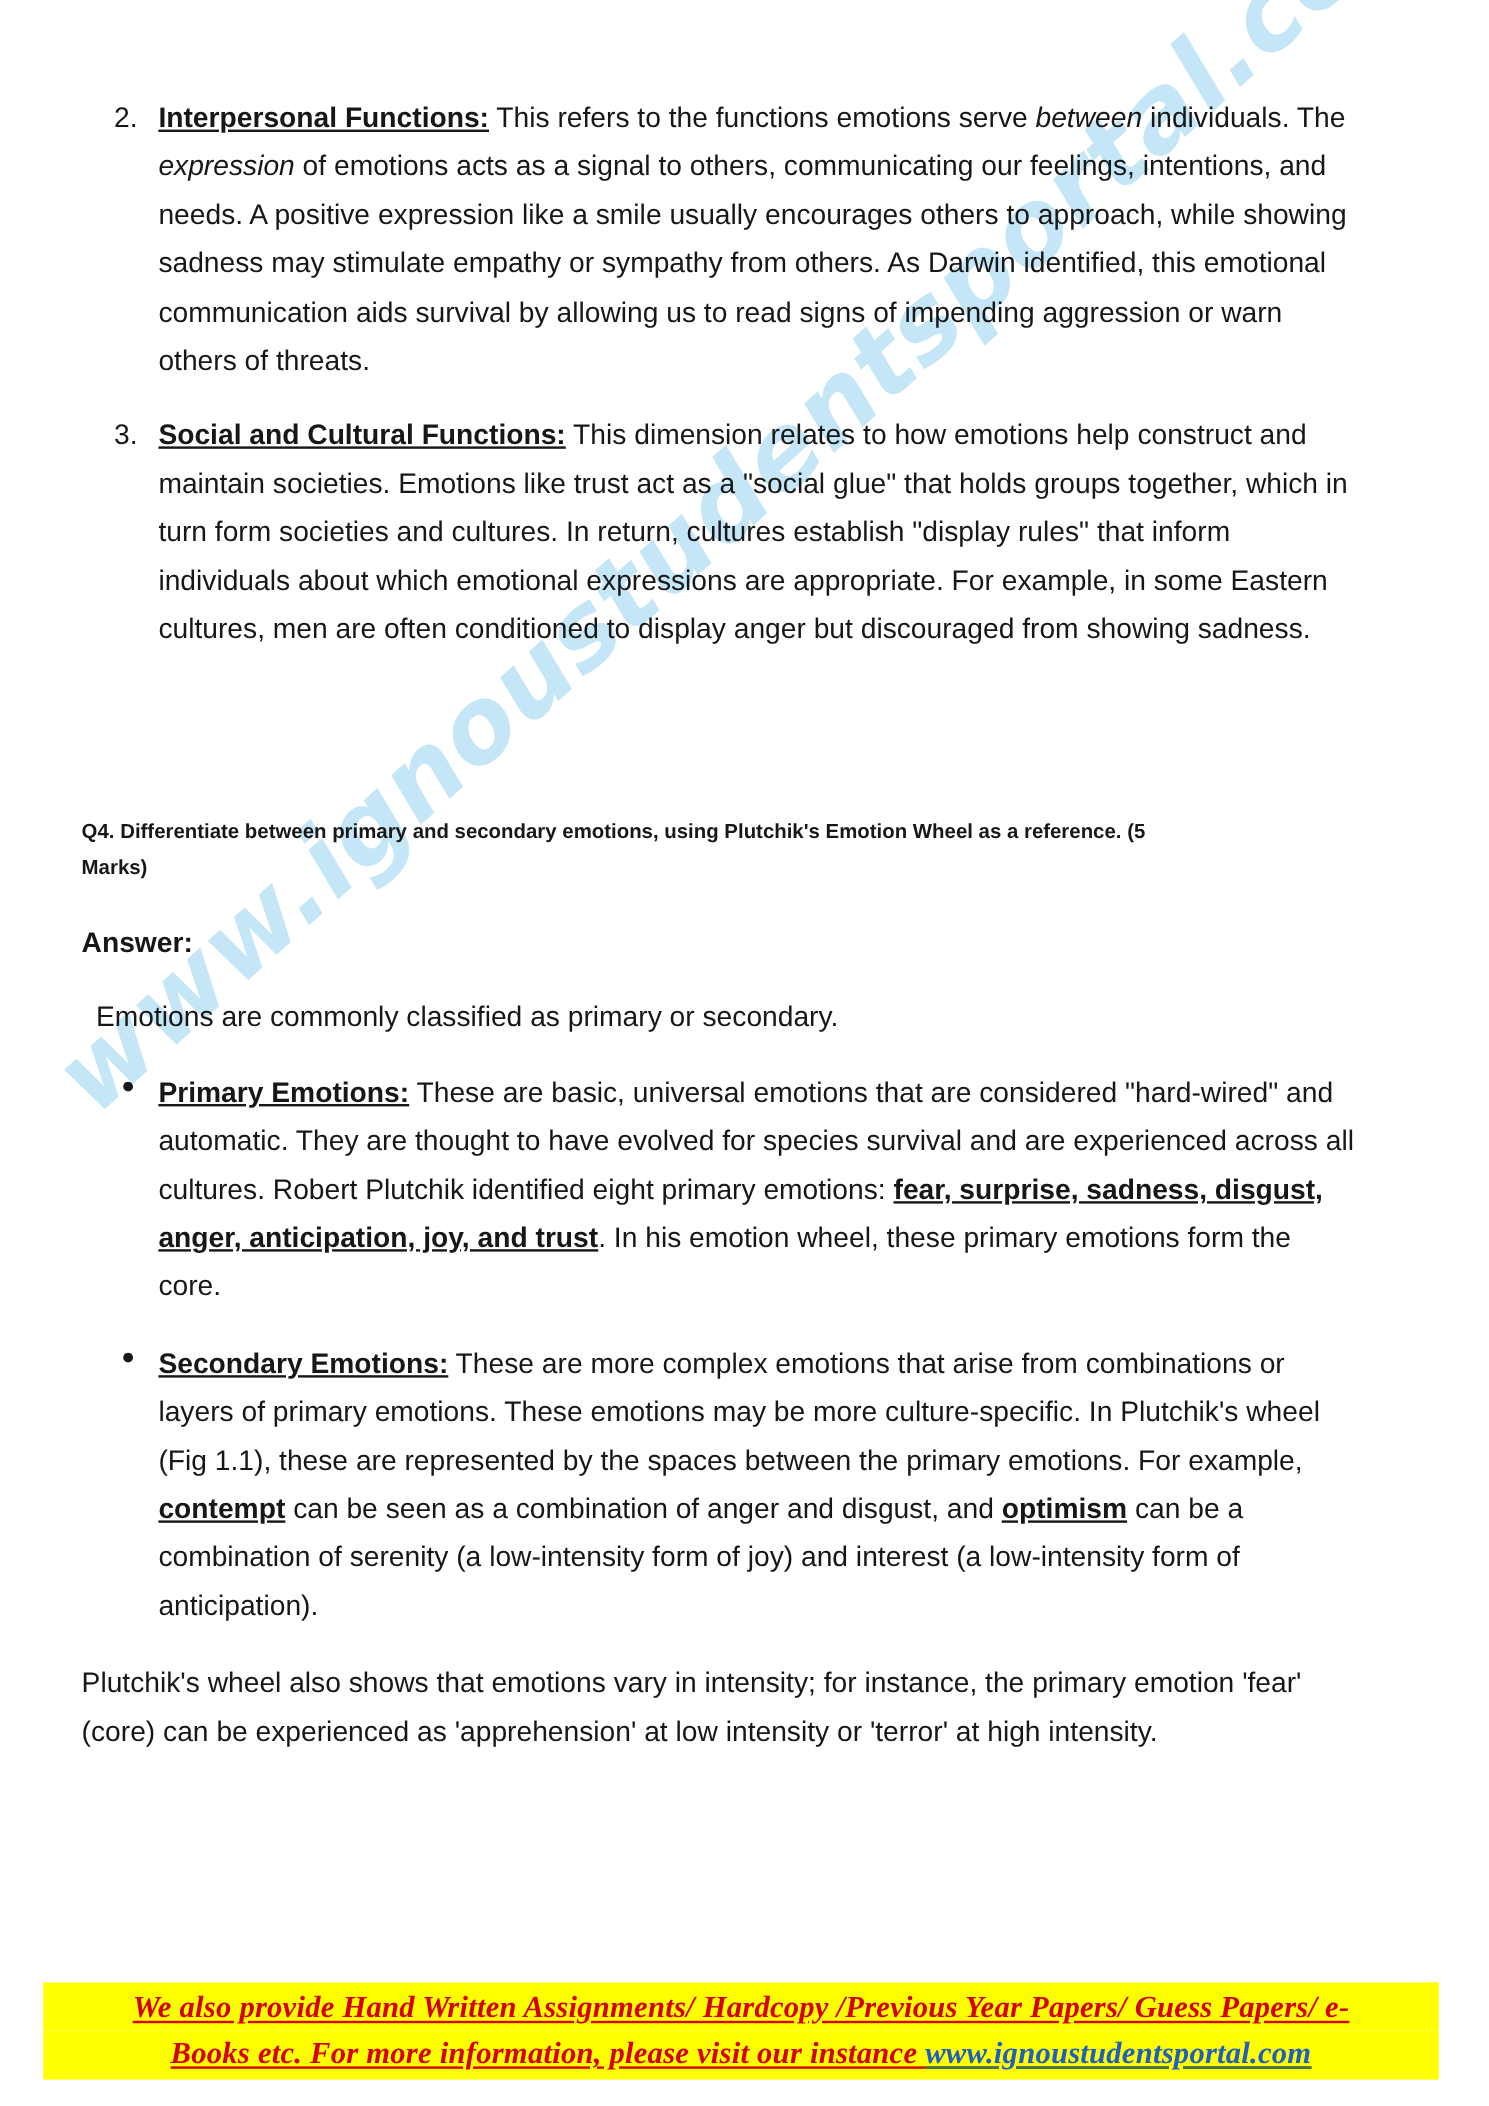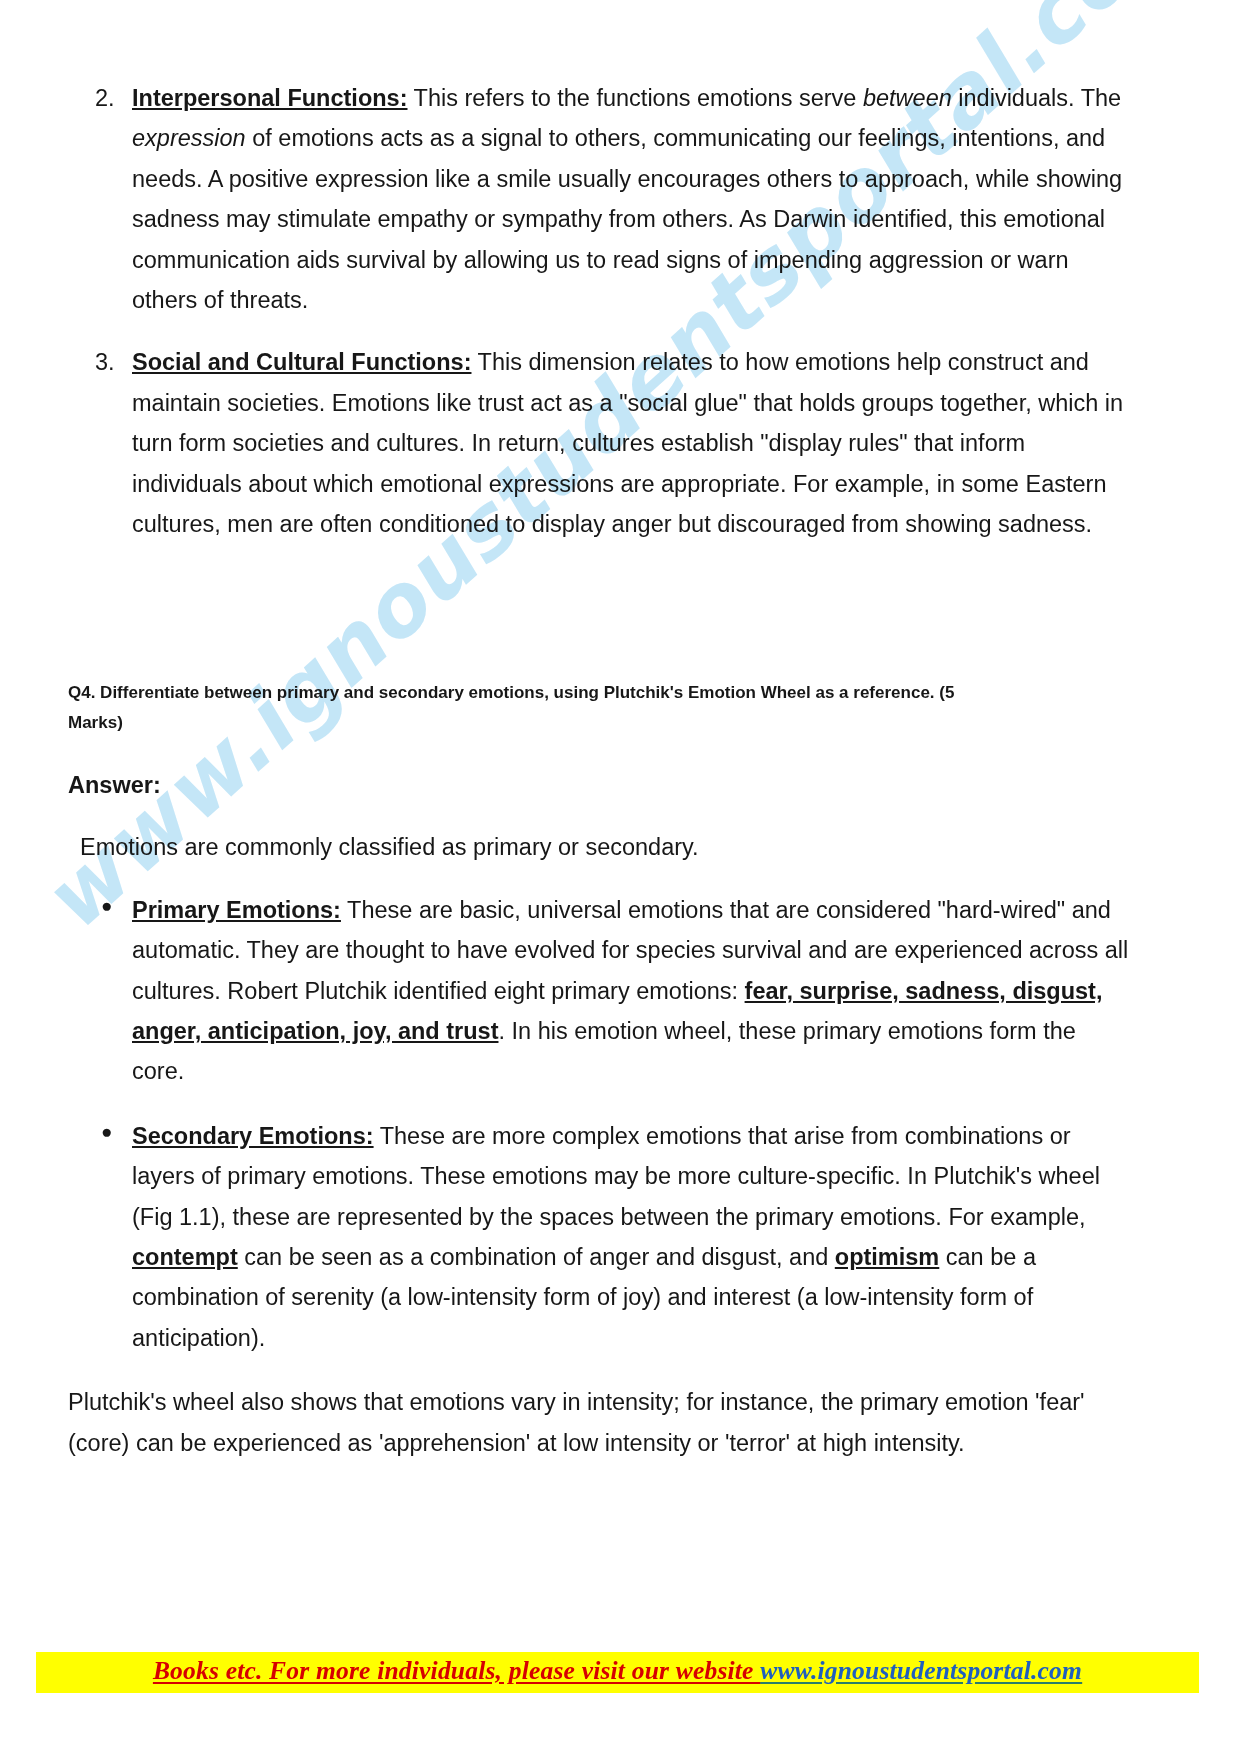--- a/index.html
+++ b/index.html
@@ -193,16 +193,17 @@
         <span class="dot">●</span>
         <b>Secondary Emotions:</b><span> These are more complex emotions that arise from combinations or layers of primary emotions. These emotions may be more culture-specific. In Plutchik's wheel (Fig 1.1), these are represented by the spaces between the primary emotions. For example, </span><b>contempt</b><span> can be seen as a combination of anger and disgust, and </span><b>optimism</b><span> can be a combination of serenity (a low-intensity form of joy) and interest (a low-intensity form of anticipation).</span>
       </li>
     </ul>
 
     <div class="closing-para">Plutchik's wheel also shows that emotions vary in intensity; for instance, the primary emotion 'fear' (core) can be experienced as 'apprehension' at low intensity or 'terror' at high intensity.</div>
 
   </div>
 
   <div class="banner">
-    <span class="banner-line line2"><span>Books etc. For more individuals, please visit our website </span><span class="banner-url">www.ignoustudentsportal.com</span></span>
+    <span class="banner-line line1">We also provide Hand Written Assignments/ Hardcopy /Previous Year Papers/ Guess Papers/ e-</span>
+    <span class="banner-line line2"><span>Books etc. For more information, please visit our instance </span><span class="banner-url">www.ignoustudentsportal.com</span></span>
   </div>
 
 </div>
 
 </body></html>

